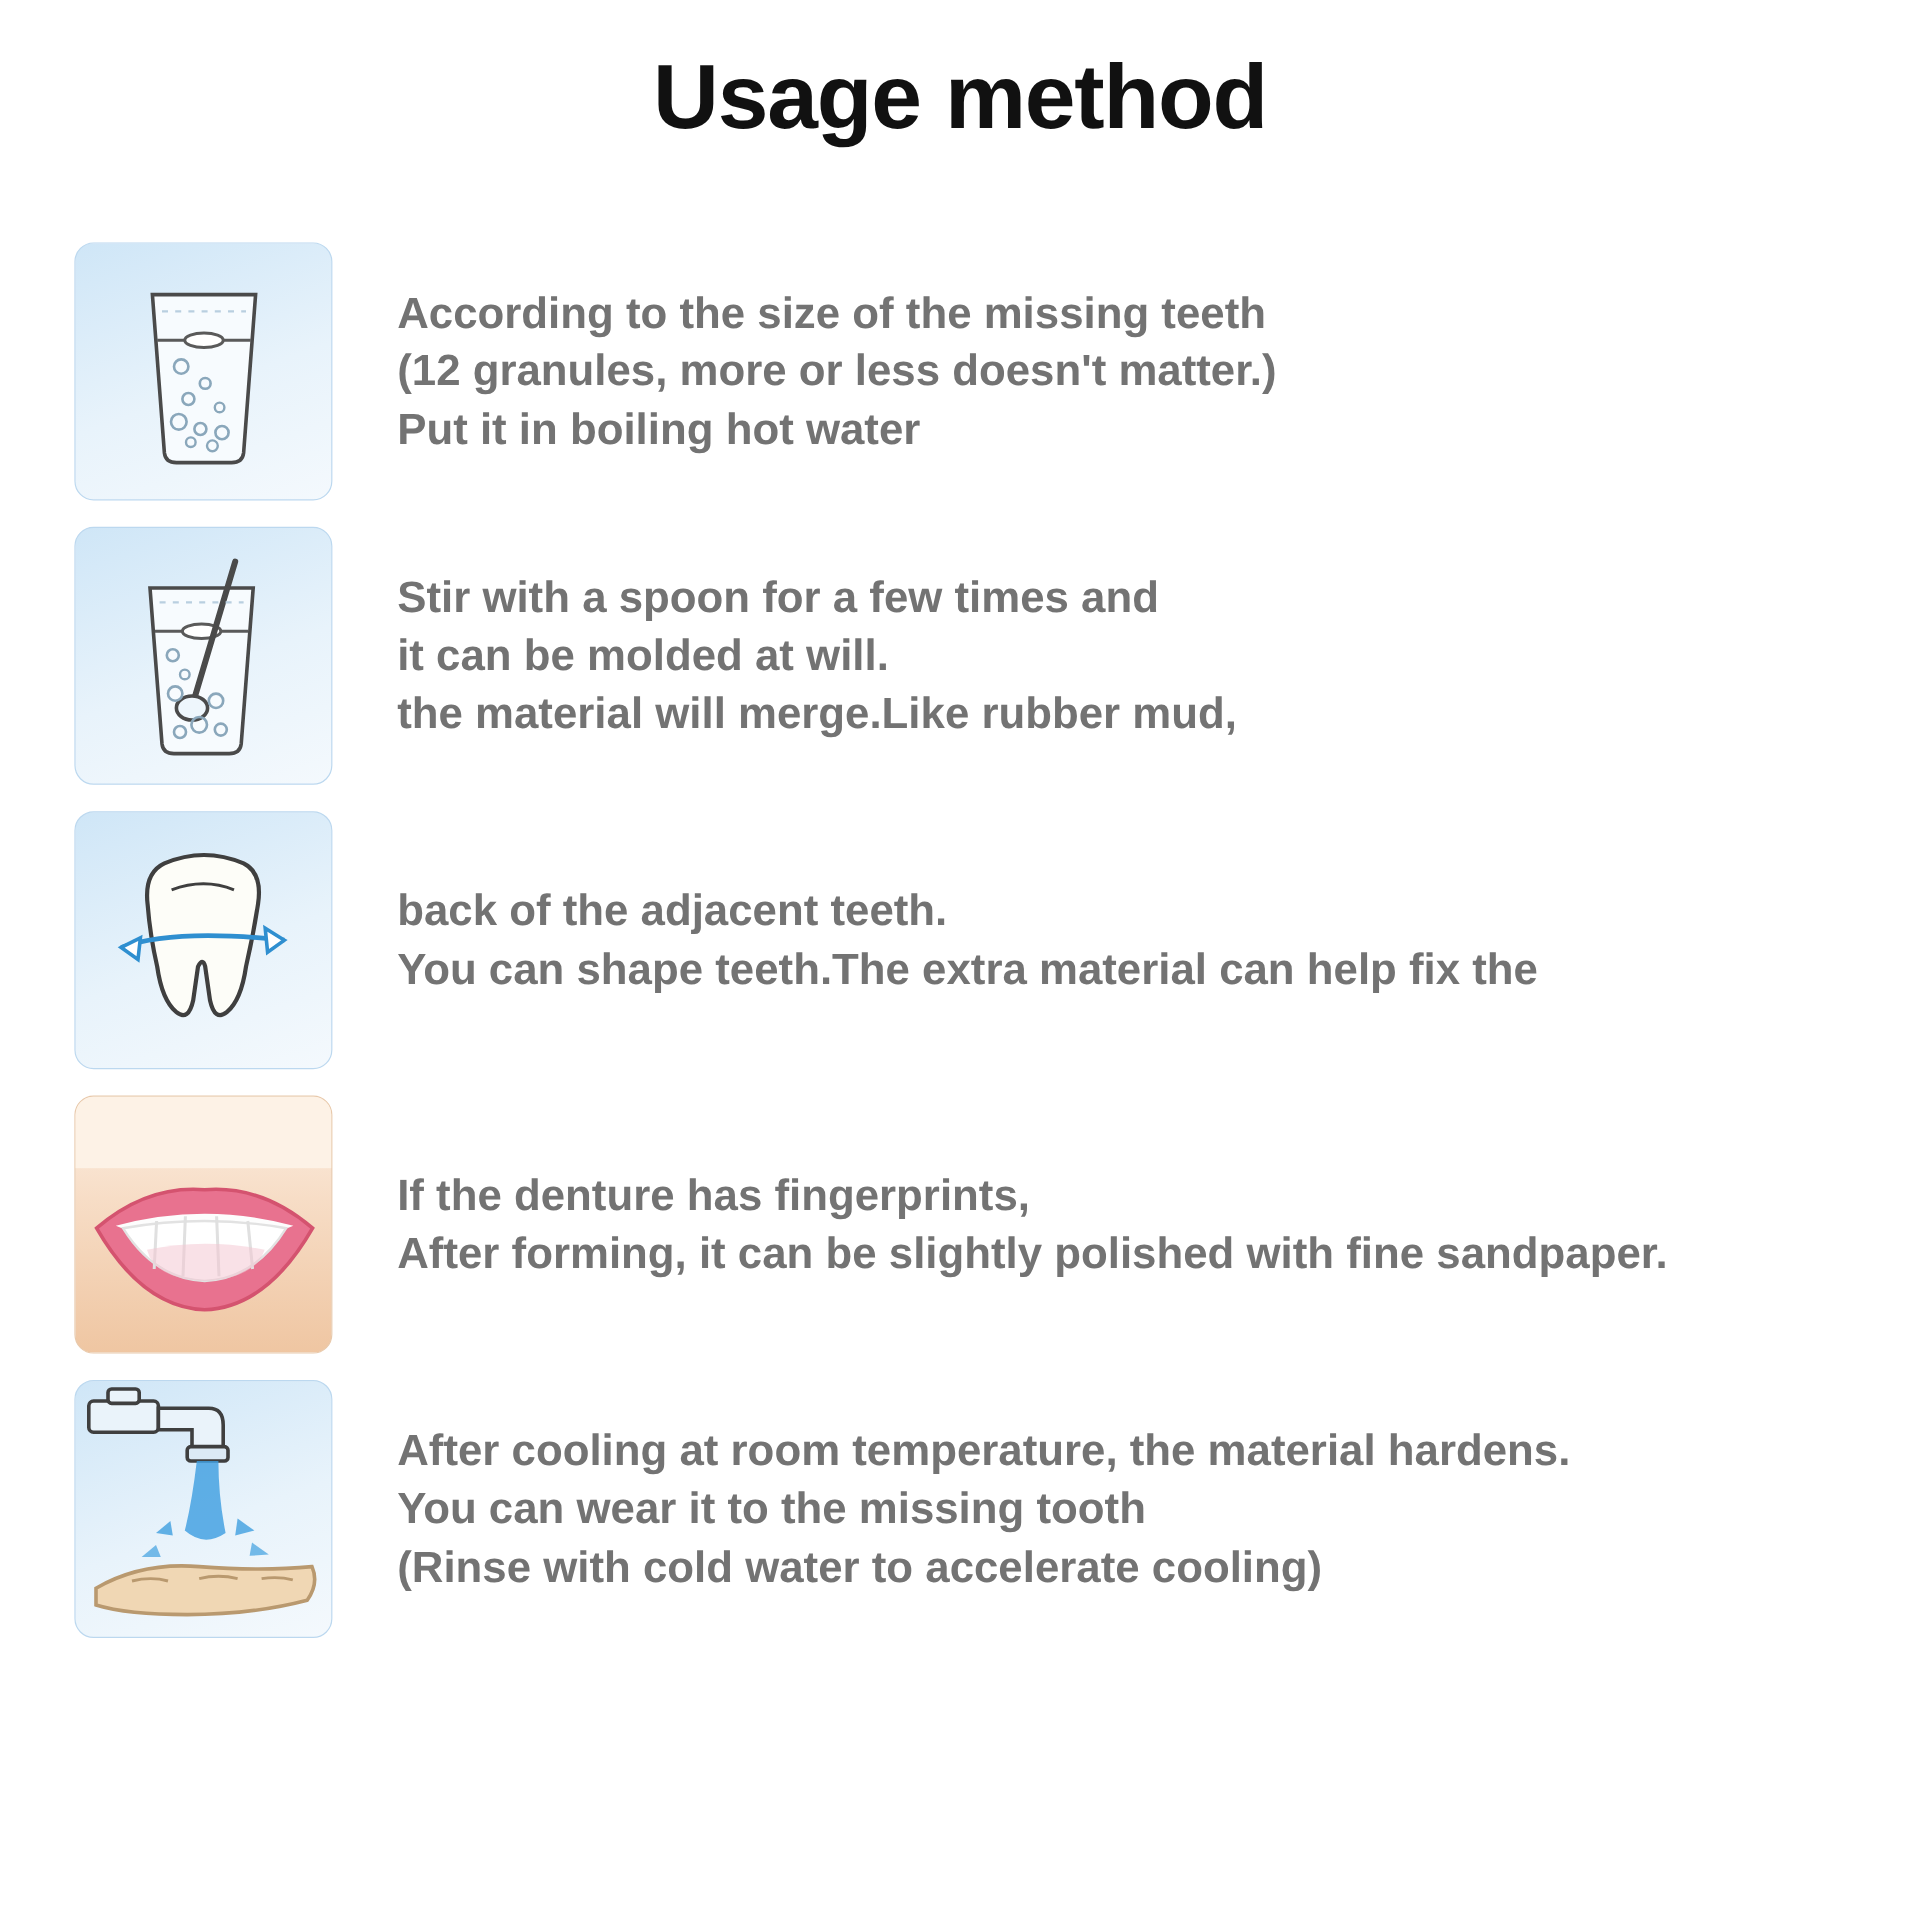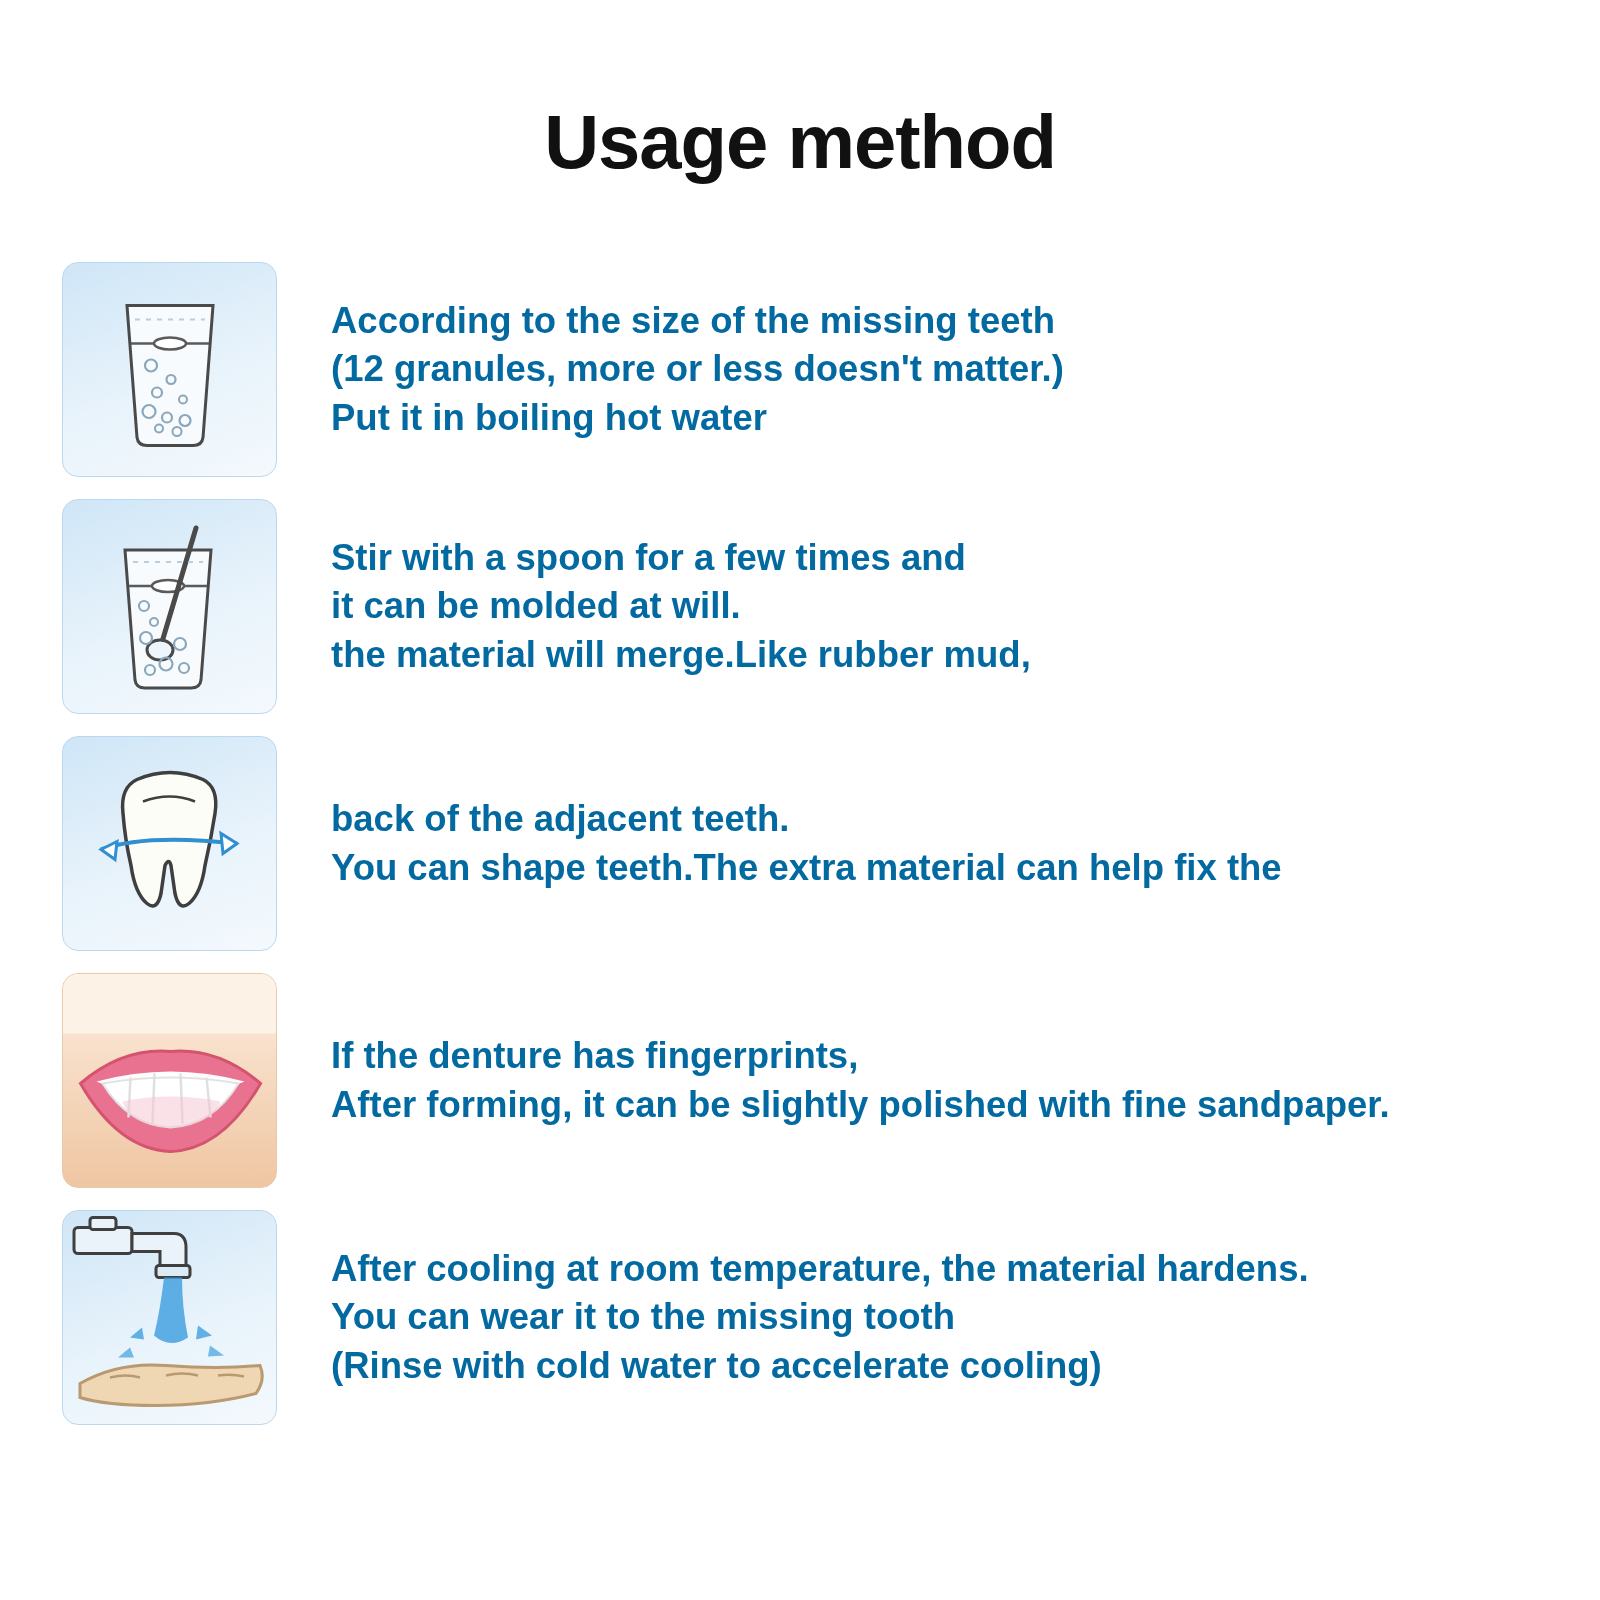--- a/index.html
+++ b/index.html
@@ -18,21 +18,21 @@
     width: 1600px;
     height: 1600px;
     background: #ffffff;
   }
   .title {
     text-align: center;
     font-size: 76px;
     font-weight: bold;
     color: #111111;
     letter-spacing: -1px;
-    padding-top: 104px;
+    padding-top: 44px;
     line-height: 1;
   }
   .steps {
     margin-top: 82px;
   }
   .step {
     display: flex;
     align-items: center;
     margin-bottom: 22px;
   }
@@ -49,21 +49,21 @@
     box-sizing: border-box;
   }
   .icon-box.lips {
     background: linear-gradient(180deg, #fdf0e4 0%, #f7ddc6 40%, #efc6a2 100%);
     border-color: #e8c9ab;
   }
   .text-col {
     margin-left: 54px;
     font-size: 36.5px;
     font-weight: bold;
-    color: #0369a1;
+    color: #737373;
     line-height: 1.32;
   }
   .text-col .line { white-space: nowrap; }
 
   
   .glass {
     position: absolute;
     left: 50%;
     top: 50%;
     transform: translate(-50%, -50%);

